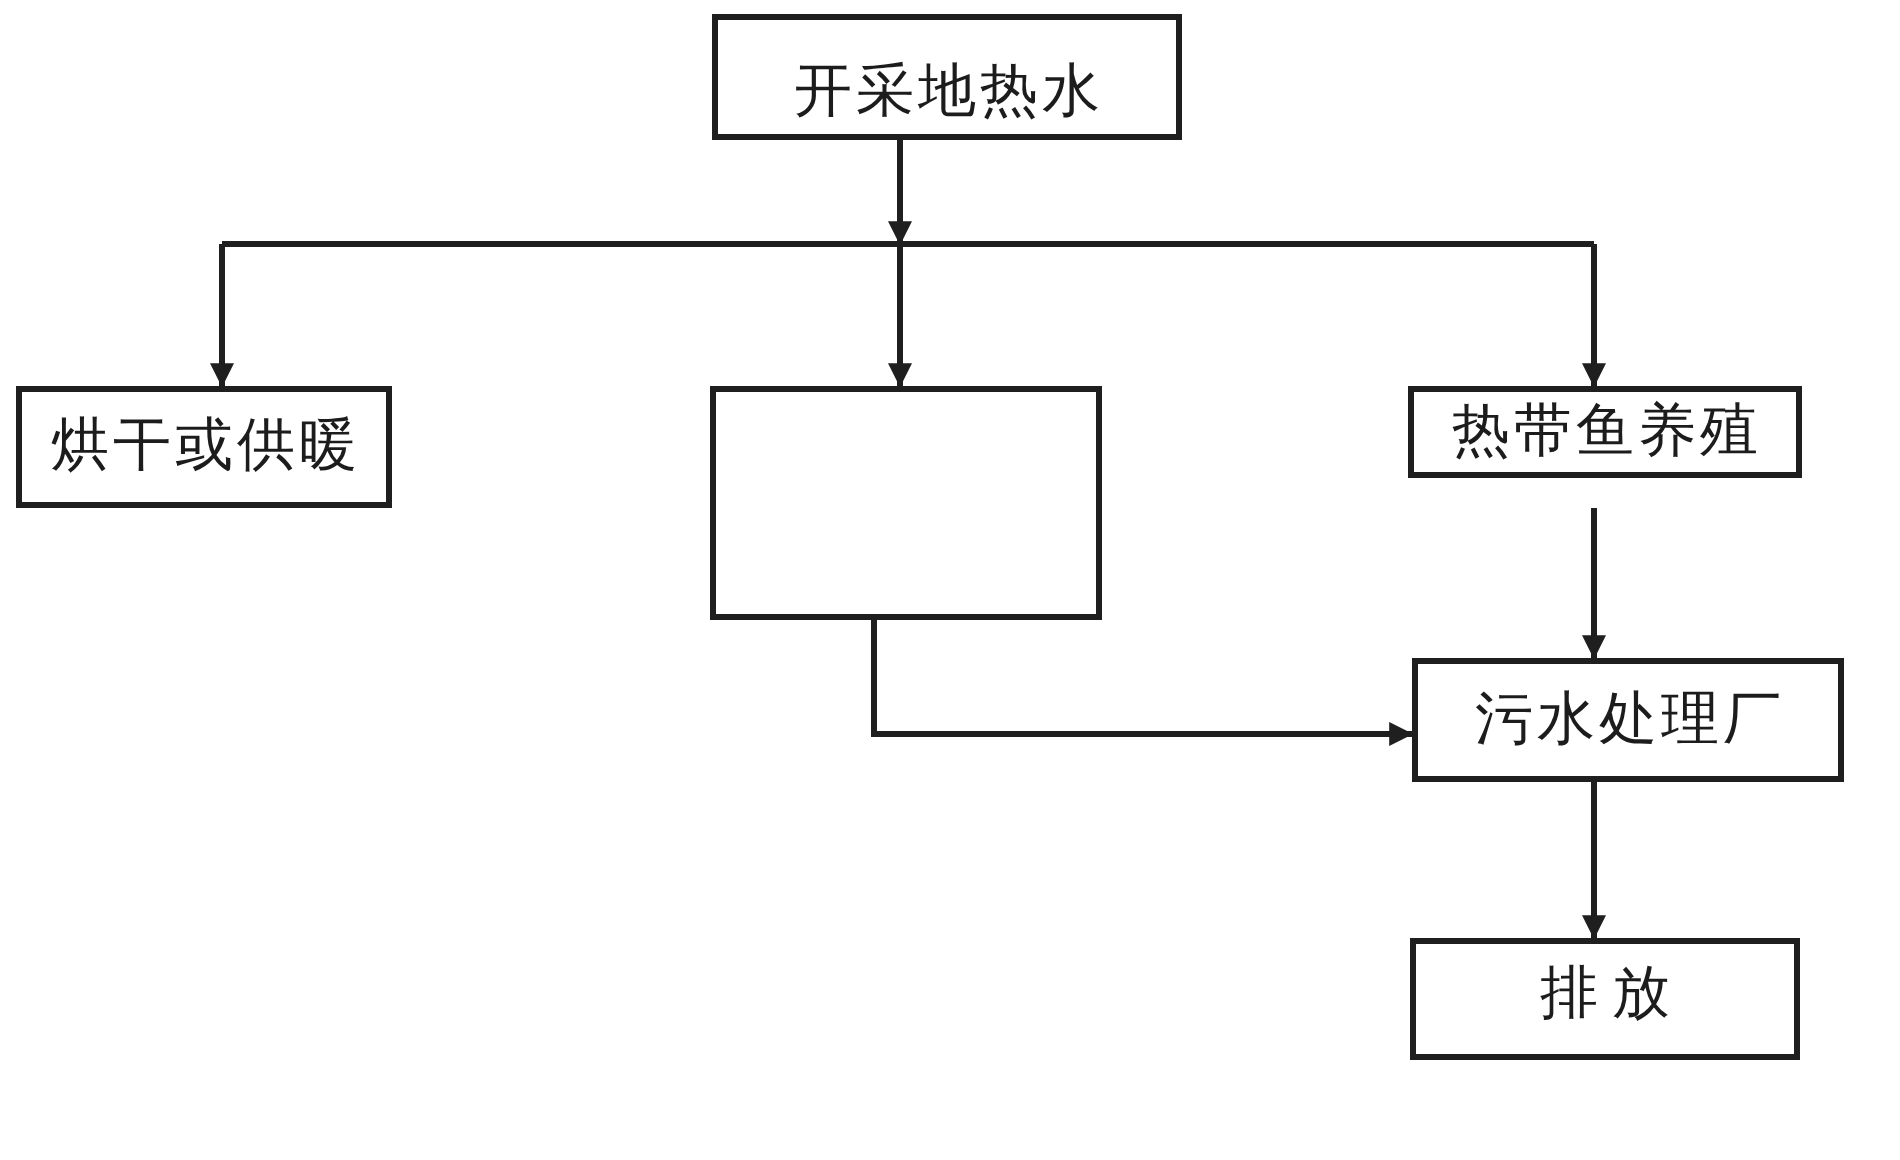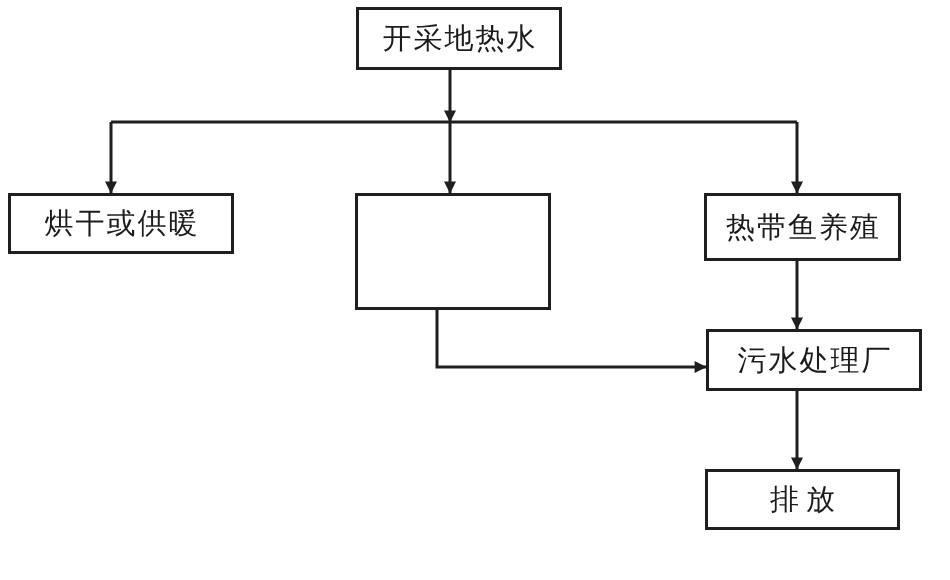--- a/index.html
+++ b/index.html
@@ -32,26 +32,26 @@
     align-items: center;
     justify-content: center;
     color: #1c1c1c;
     font-size: 29px;
     line-height: 1.45;
     letter-spacing: 2px;
     padding-left: 2px; 
     text-align: center;
     white-space: nowrap;
   }
-  .node-source    { left: 356px; top: 7px;   width: 206px; height: 63px;  }
-  .node-drying    { left: 8px;   top: 193px; width: 226px; height: 61px; align-items: center;  }
+  .node-source    { left: 356px; top: 7px;   width: 235px; height: 63px; justify-content: flex-end;  }
+  .node-drying    { left: 8px;   top: 193px; width: 188px; height: 61px; align-items: center;  }
   .node-spa       { left: 355px; top: 193px; width: 196px; height: 117px; }
-  .node-fish      { left: 704px; top: 193px; width: 197px; height: 68px;  }
+  .node-fish      { left: 704px; top: 193px; width: 197px; height: 46px;  }
   .node-sewage    { left: 706px; top: 329px; width: 216px; height: 62px;  }
-  .node-discharge { left: 705px; top: 469px; width: 195px; height: 61px;  }
+  .node-discharge { left: 705px; top: 469px; width: 195px; height: 61px; font-family: Liberation Mono, monospace;  }
   .node-discharge { letter-spacing: 7px; padding-left: 7px; }
   .connector {
     stroke: #1f1f1f;
     stroke-width: 3;
     fill: none;
   }
 </style>
 </head>
 <body>
 

